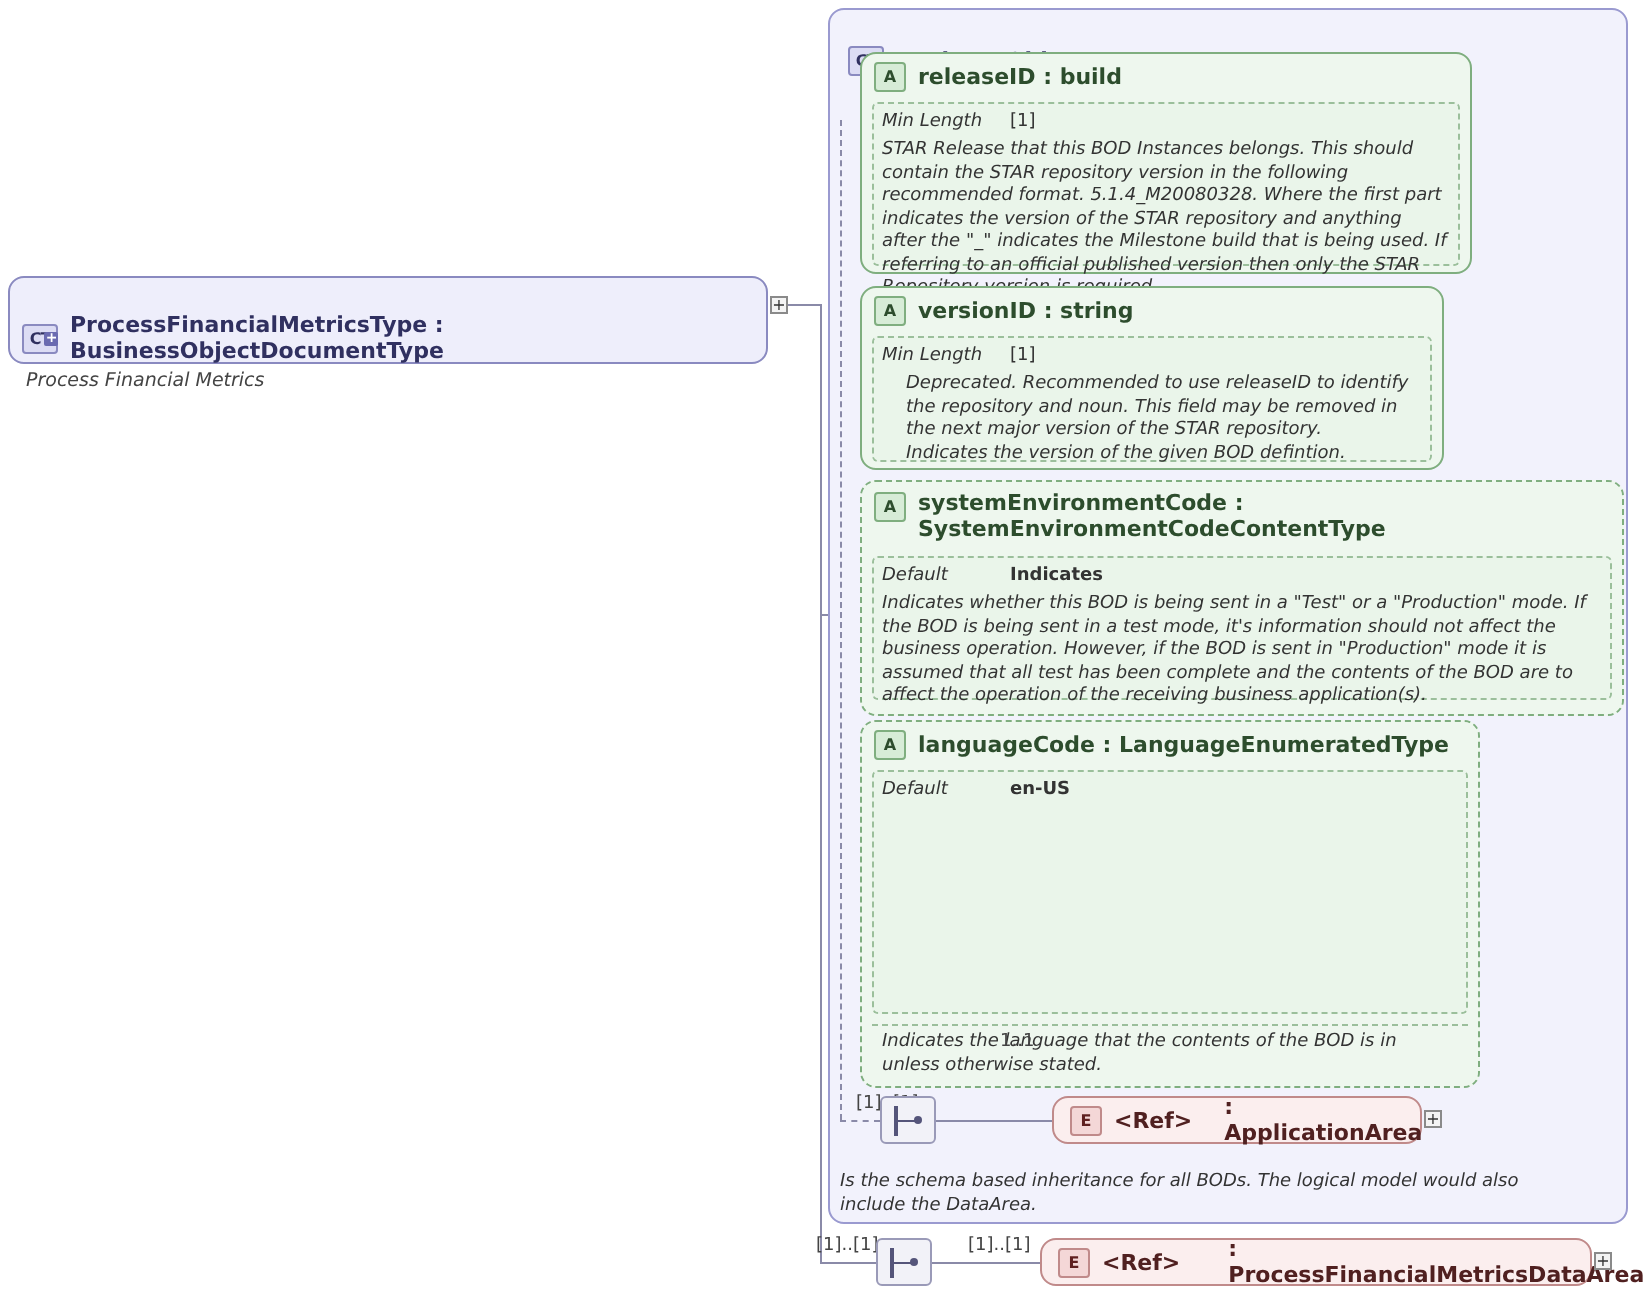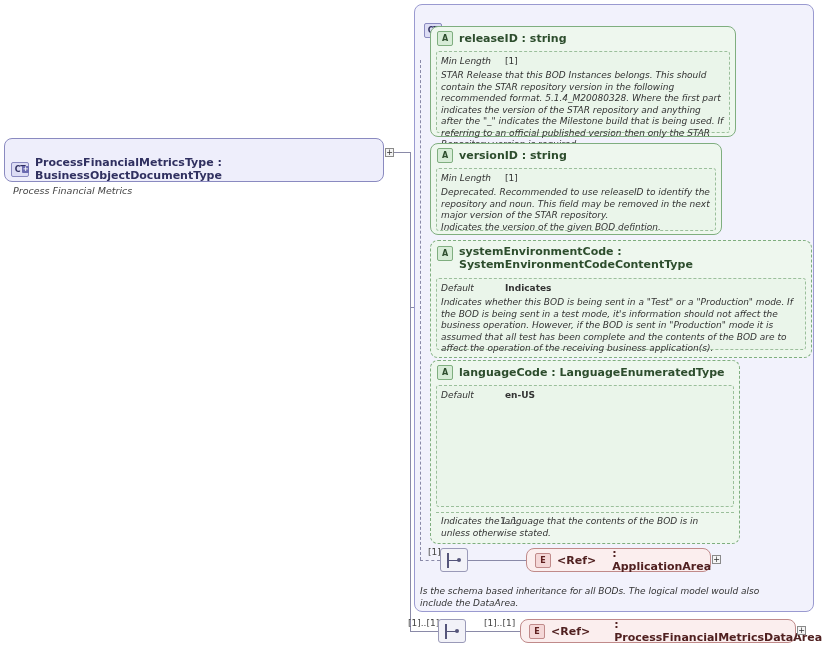--- a/index.html
+++ b/index.html
@@ -275,42 +275,42 @@
 <div class="box ct-container" style="left:414px; top:4px; width:400px; height:608px;"></div>
 
 <div class="ct-title" style="position:absolute; left:418px; top:6px; width:380px;">
   <span class="icon-ct">CT<span class="plus">+</span></span>
   <span>BusinessObjectDocumentType</span>
 </div>
 
 <div class="box attr-box" style="left:430px; top:26px; width:306px; height:111px;">
   <div class="attr-title">
     <span class="icon-a">A</span>
-    <span>releaseID : string</span>
+    <span>releaseID : build</span>
   </div>
   <div class="attr-inner" style="height:82px;">
     <div class="facet-row">
       <span class="facet-name">Min Length</span>
       <span class="facet-val">[1]</span>
     </div>
     <div class="doc" style="padding-left:0; padding-right:0;">STAR Release that this BOD Instances belongs. This should contain the STAR repository version in the following recommended format. 5.1.4_M20080328. Where the first part indicates the version of the STAR repository and anything after the "_" indicates the Milestone build that is being used. If referring to an official published version then only the STAR Repository version is required.</div>
   </div>
 </div>
 
 <div class="box attr-box" style="left:430px; top:143px; width:292px; height:92px;">
   <div class="attr-title">
     <span class="icon-a">A</span>
     <span>versionID : string</span>
   </div>
   <div class="attr-inner" style="height:63px;">
     <div class="facet-row">
       <span class="facet-name">Min Length</span>
       <span class="facet-val">[1]</span>
     </div>
-    <div class="doc" style="padding-left:0; padding-right:0; white-space:pre-line;">Deprecated. Recommended to use releaseID to identify the repository and noun. This field may be removed in the next major version of the STAR repository.
+    <div class="doc" style="padding-left:0; padding-right:0; white-space:pre-line;margin-left:12px;">Deprecated. Recommended to use releaseID to identify the repository and noun. This field may be removed in the next major version of the STAR repository.
 Indicates the version of the given BOD defintion.</div>
   </div>
 </div>
 
 <div class="box attr-box dashed" style="left:430px; top:240px; width:382px; height:118px;">
   <div class="attr-title" style="align-items:flex-start;">
     <span class="icon-a" style="margin-top:1px;">A</span>
     <span style="line-height:13px;">systemEnvironmentCode  : SystemEnvironmentCodeContentType</span>
   </div>
   <div class="attr-inner" style="height:72px; margin-top:4px;">

